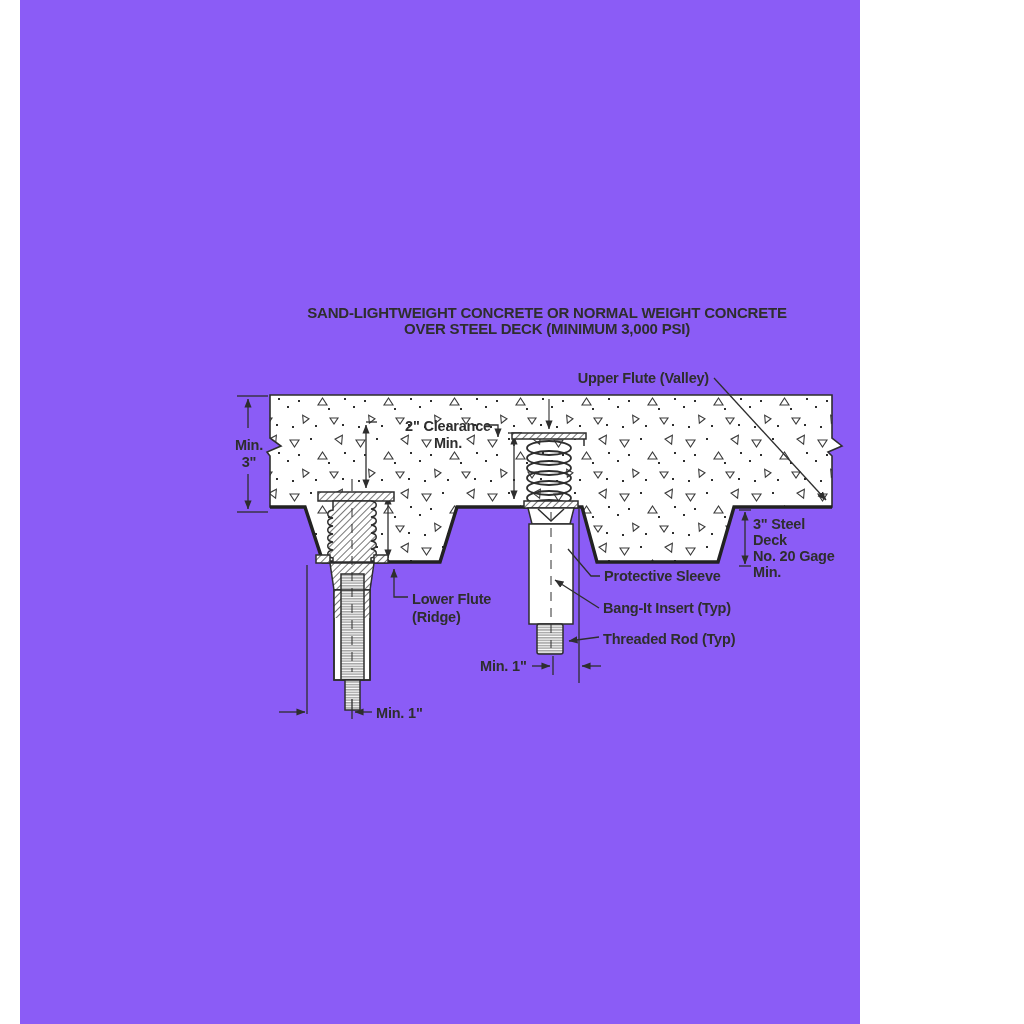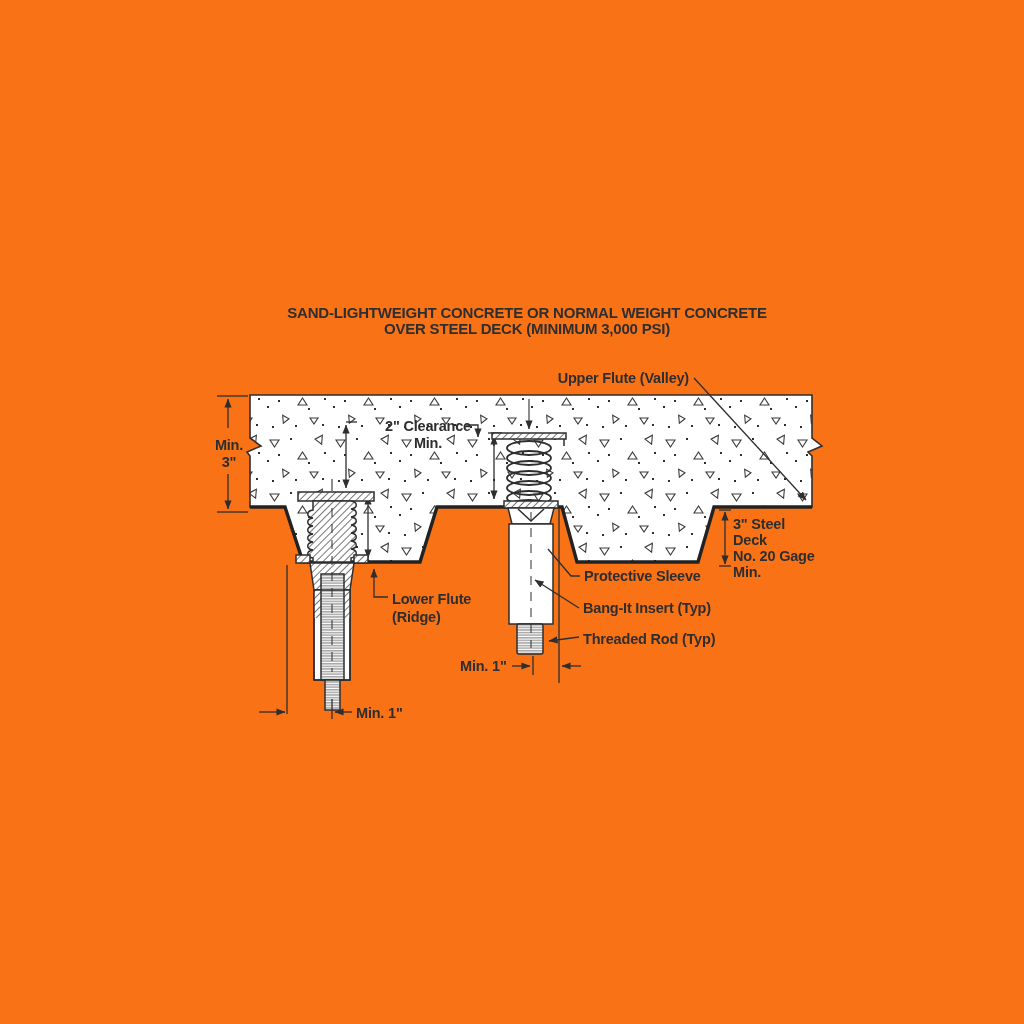--- a/index.html
+++ b/index.html
@@ -1,17 +1,17 @@
 <!DOCTYPE html>
 <html><head>
 <meta charset="utf-8">
 <style>
   html,body{margin:0;padding:0;background:#ffffff;}
-  #canvas{position:relative;width:1024px;height:1024px;background:#f97316;overflow:hidden;
-          font-family:"Liberation Sans", sans-serif;}
+  #canvas{position:relative;width:840px;height:1024px;background:#8b5cf6;overflow:hidden;
+          font-family:"Liberation Sans", sans-serif;margin-left:20px;}
   svg text{font-family:"Liberation Sans", sans-serif;font-weight:bold;fill:#2e2e2e;letter-spacing:-0.2px;}
   .t15{font-size:15px;}
   .t14{font-size:14.5px;}
 </style>
 </head>
 <body>
 
 <div id="canvas">
 <svg width="1024" height="1024" viewBox="0 0 1024 1024">
   <defs>

